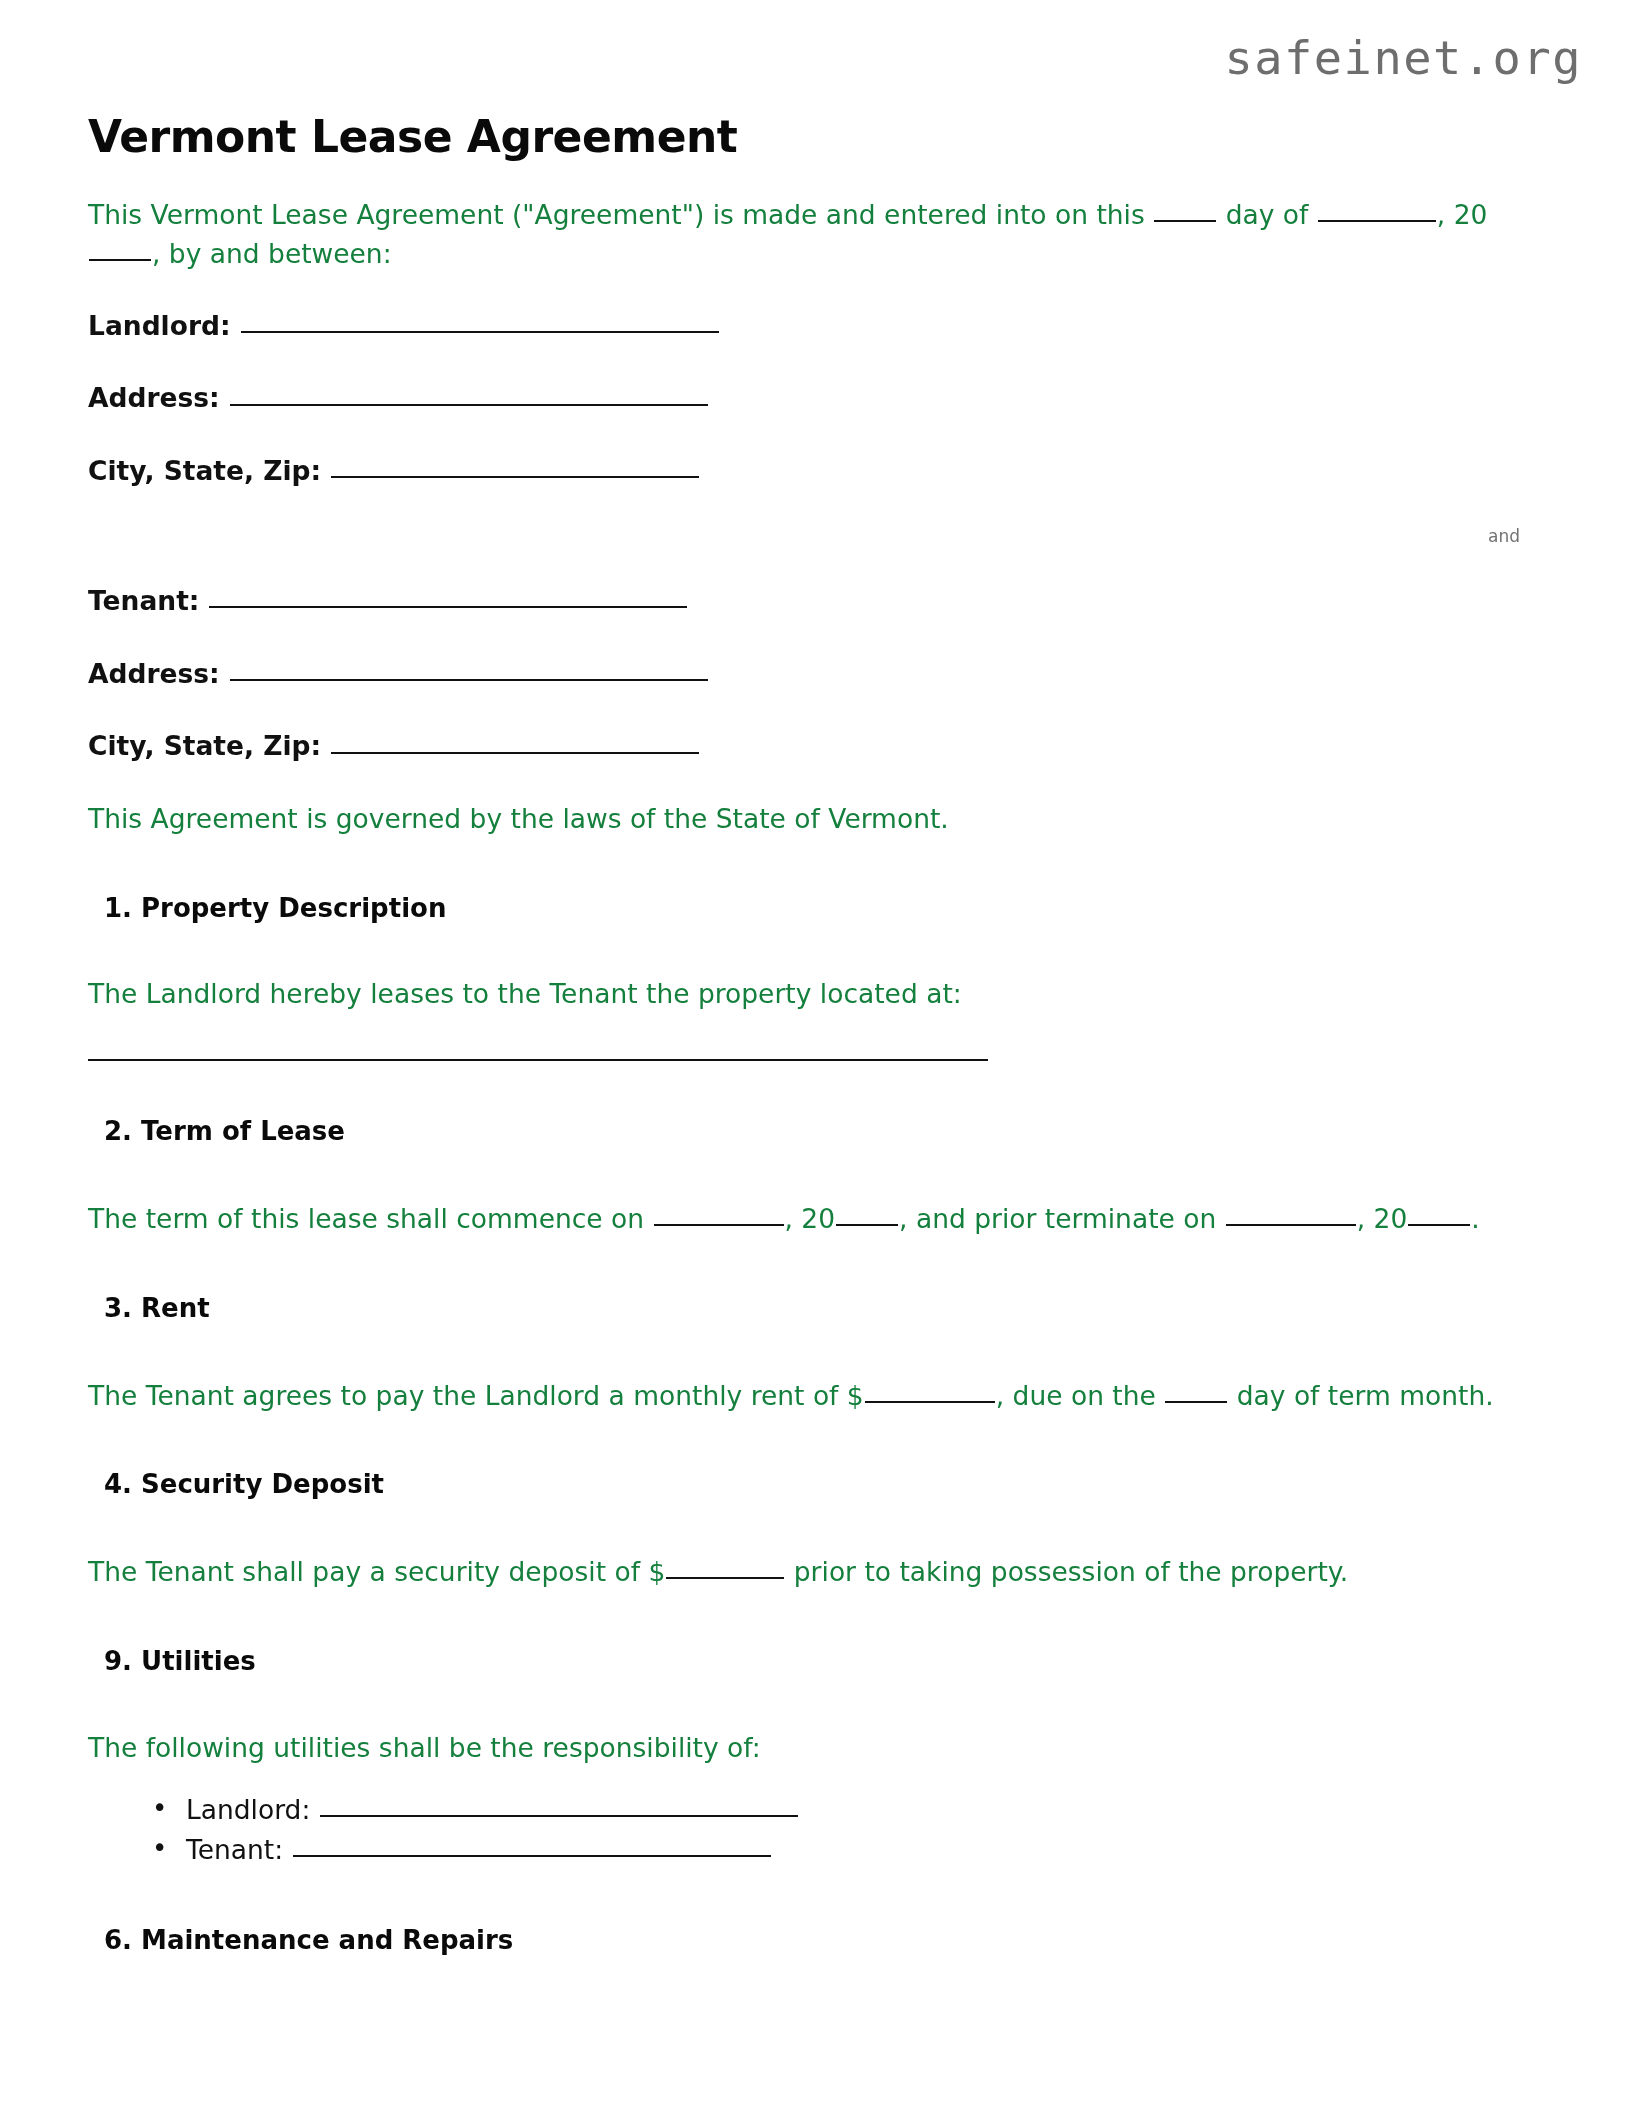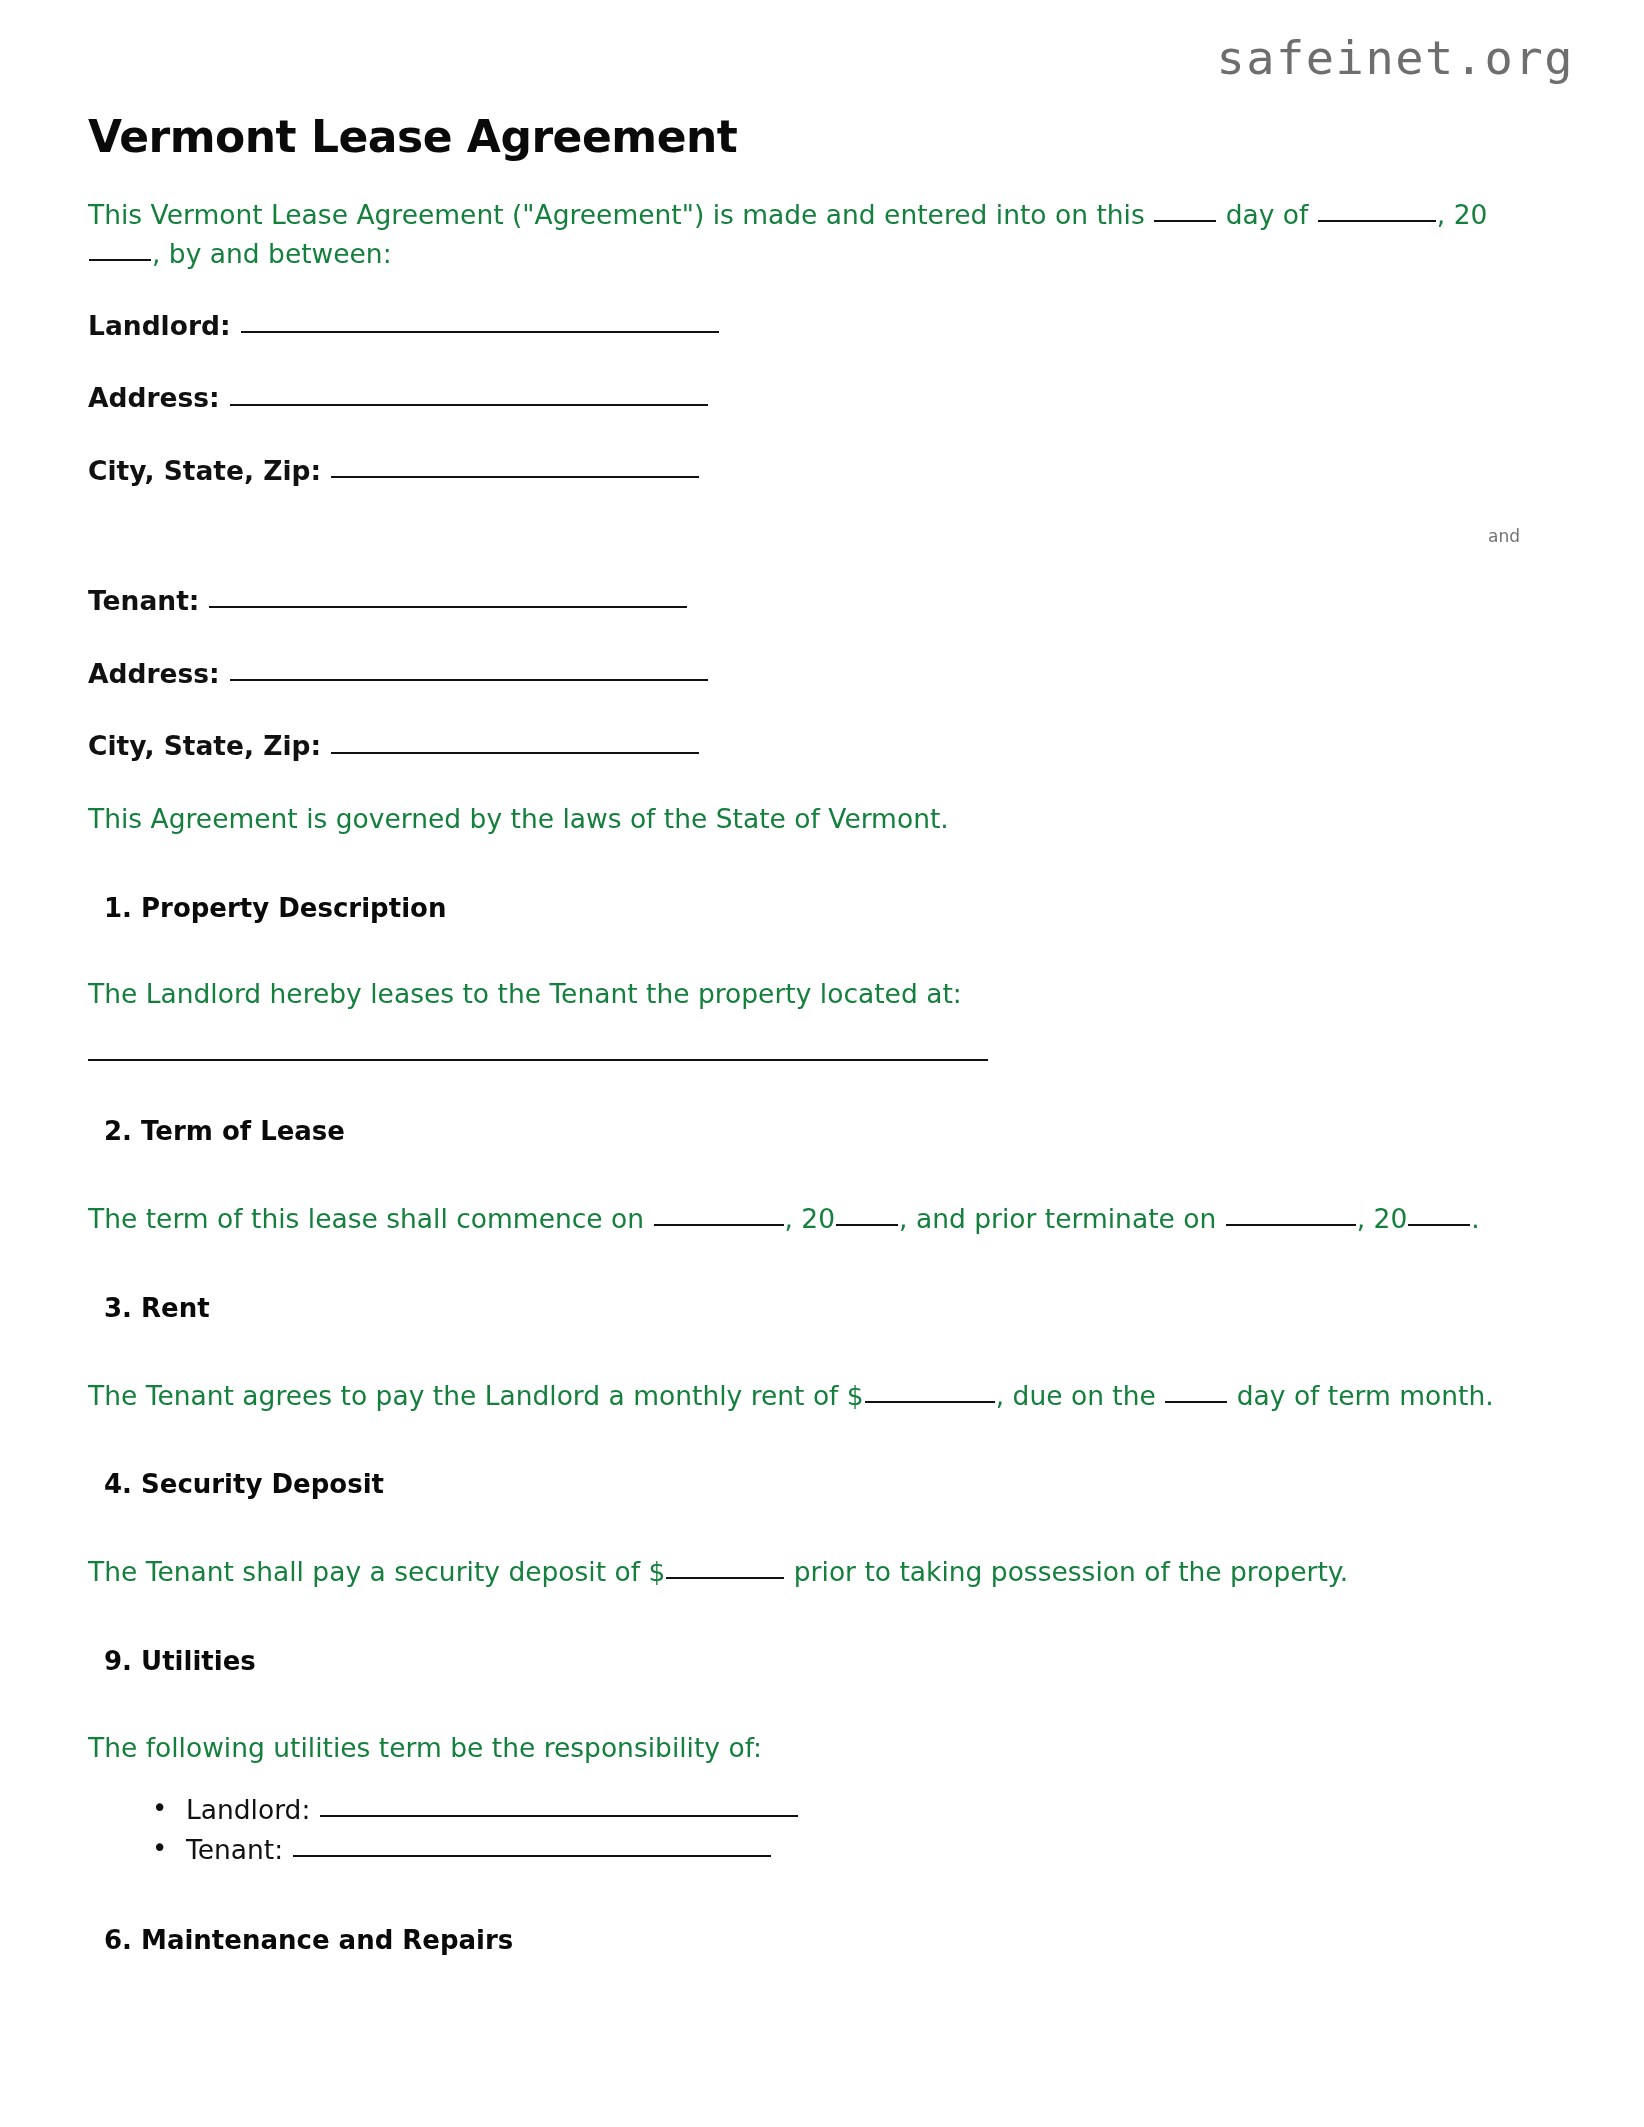--- a/index.html
+++ b/index.html
@@ -21,21 +21,21 @@
     width: 1644px;
     height: 2127px;
     box-sizing: border-box;
     padding: 0;
   }
 
   
   .watermark {
     position: absolute;
     top: 34px;
-    right: 70px;
+    right: 62px;
     font-family: "DejaVu Sans Mono", monospace;
     font-size: 47px;
     letter-spacing: 1.5px;
     color: #6e6e6e;
     white-space: nowrap;
     line-height: 1;
   }
 
   
   .content {
@@ -195,21 +195,21 @@
     <h2 class="section-head">3. Rent</h2>
 
     <p class="body-text"><span>The Tenant agrees to pay the Landlord a monthly rent of $</span><span class="blank blank-md"></span><span>, due on the</span> <span class="blank blank-xs"></span> <span>day of term month.</span></p>
 
     <h2 class="section-head">4. Security Deposit</h2>
 
     <p class="body-text"><span>The Tenant shall pay a security deposit of $</span><span class="blank blank-sm"></span> <span>prior to taking possession of the property.</span></p>
 
     <h2 class="section-head">9. Utilities</h2>
 
-    <p class="body-text">The following utilities term be the responsibility of:</p>
+    <p class="body-text">The following utilities shall be the responsibility of:</p>
 
     <ul class="util-list">
       <li><span>Landlord:</span><span class="rule-field rule-util"></span></li>
       <li><span>Tenant:</span><span class="rule-field rule-util"></span></li>
     </ul>
 
     <h2 class="section-head">6. Maintenance and Repairs</h2>
 
   </div>
 </div>

